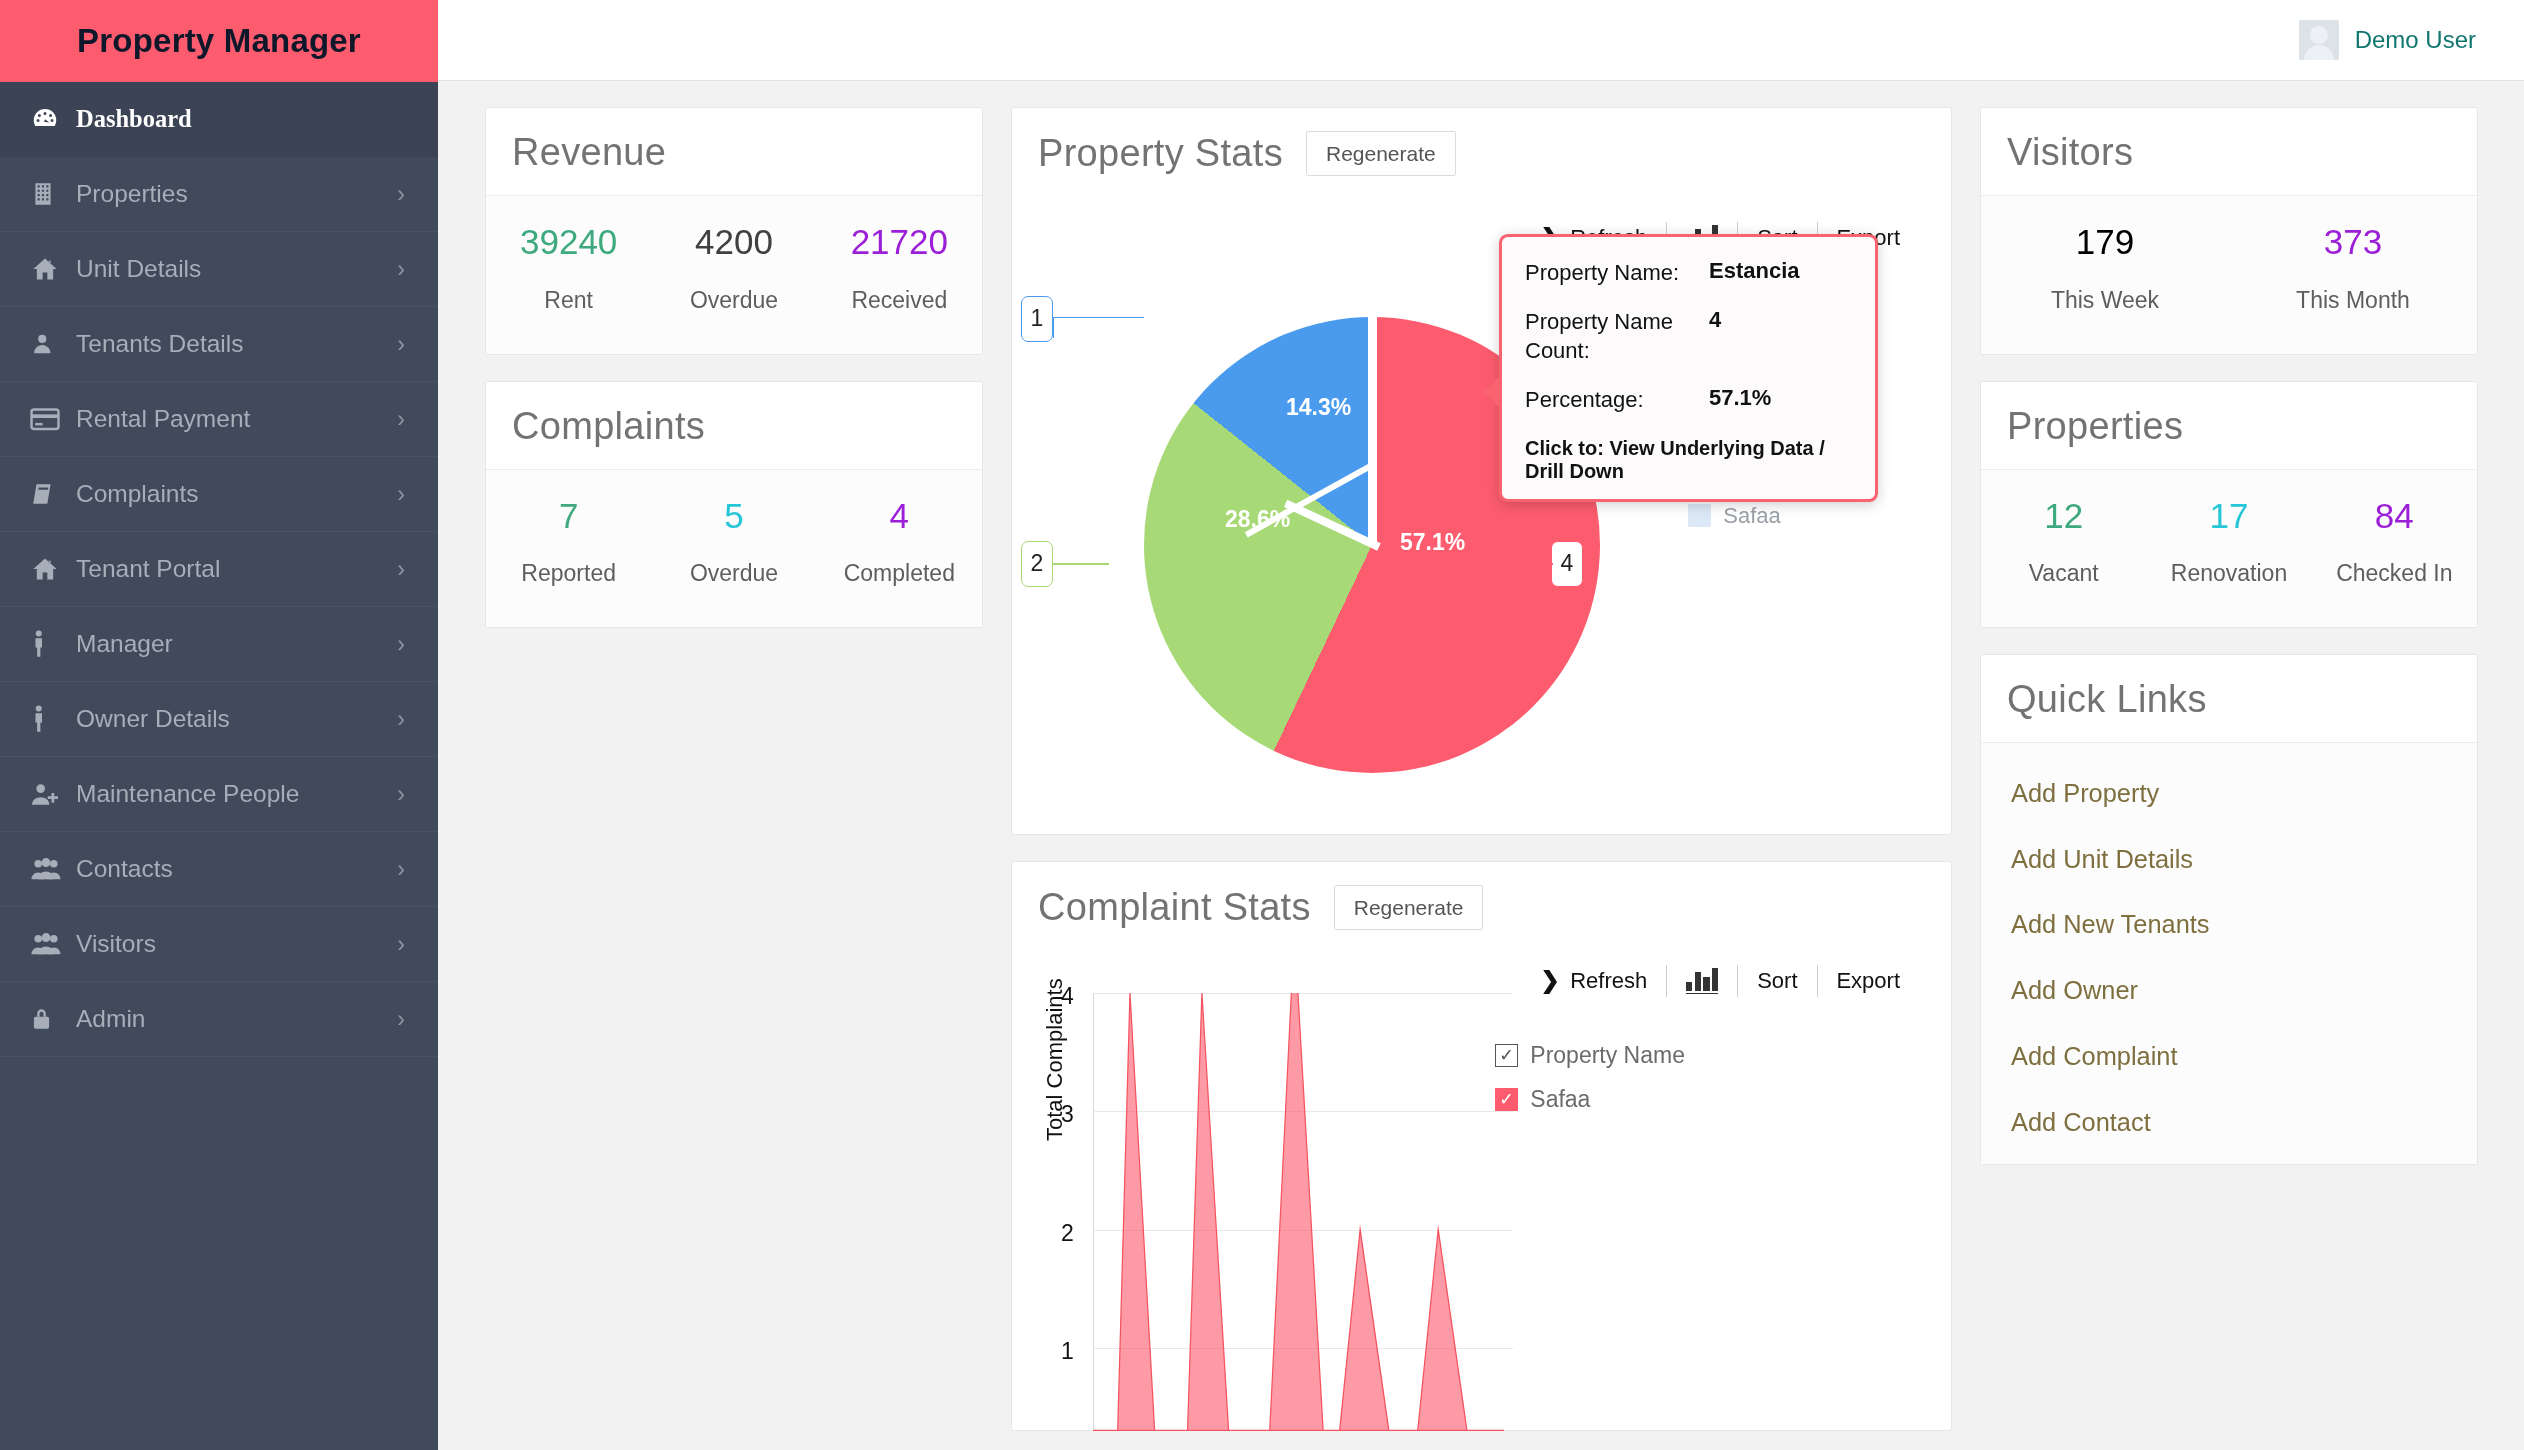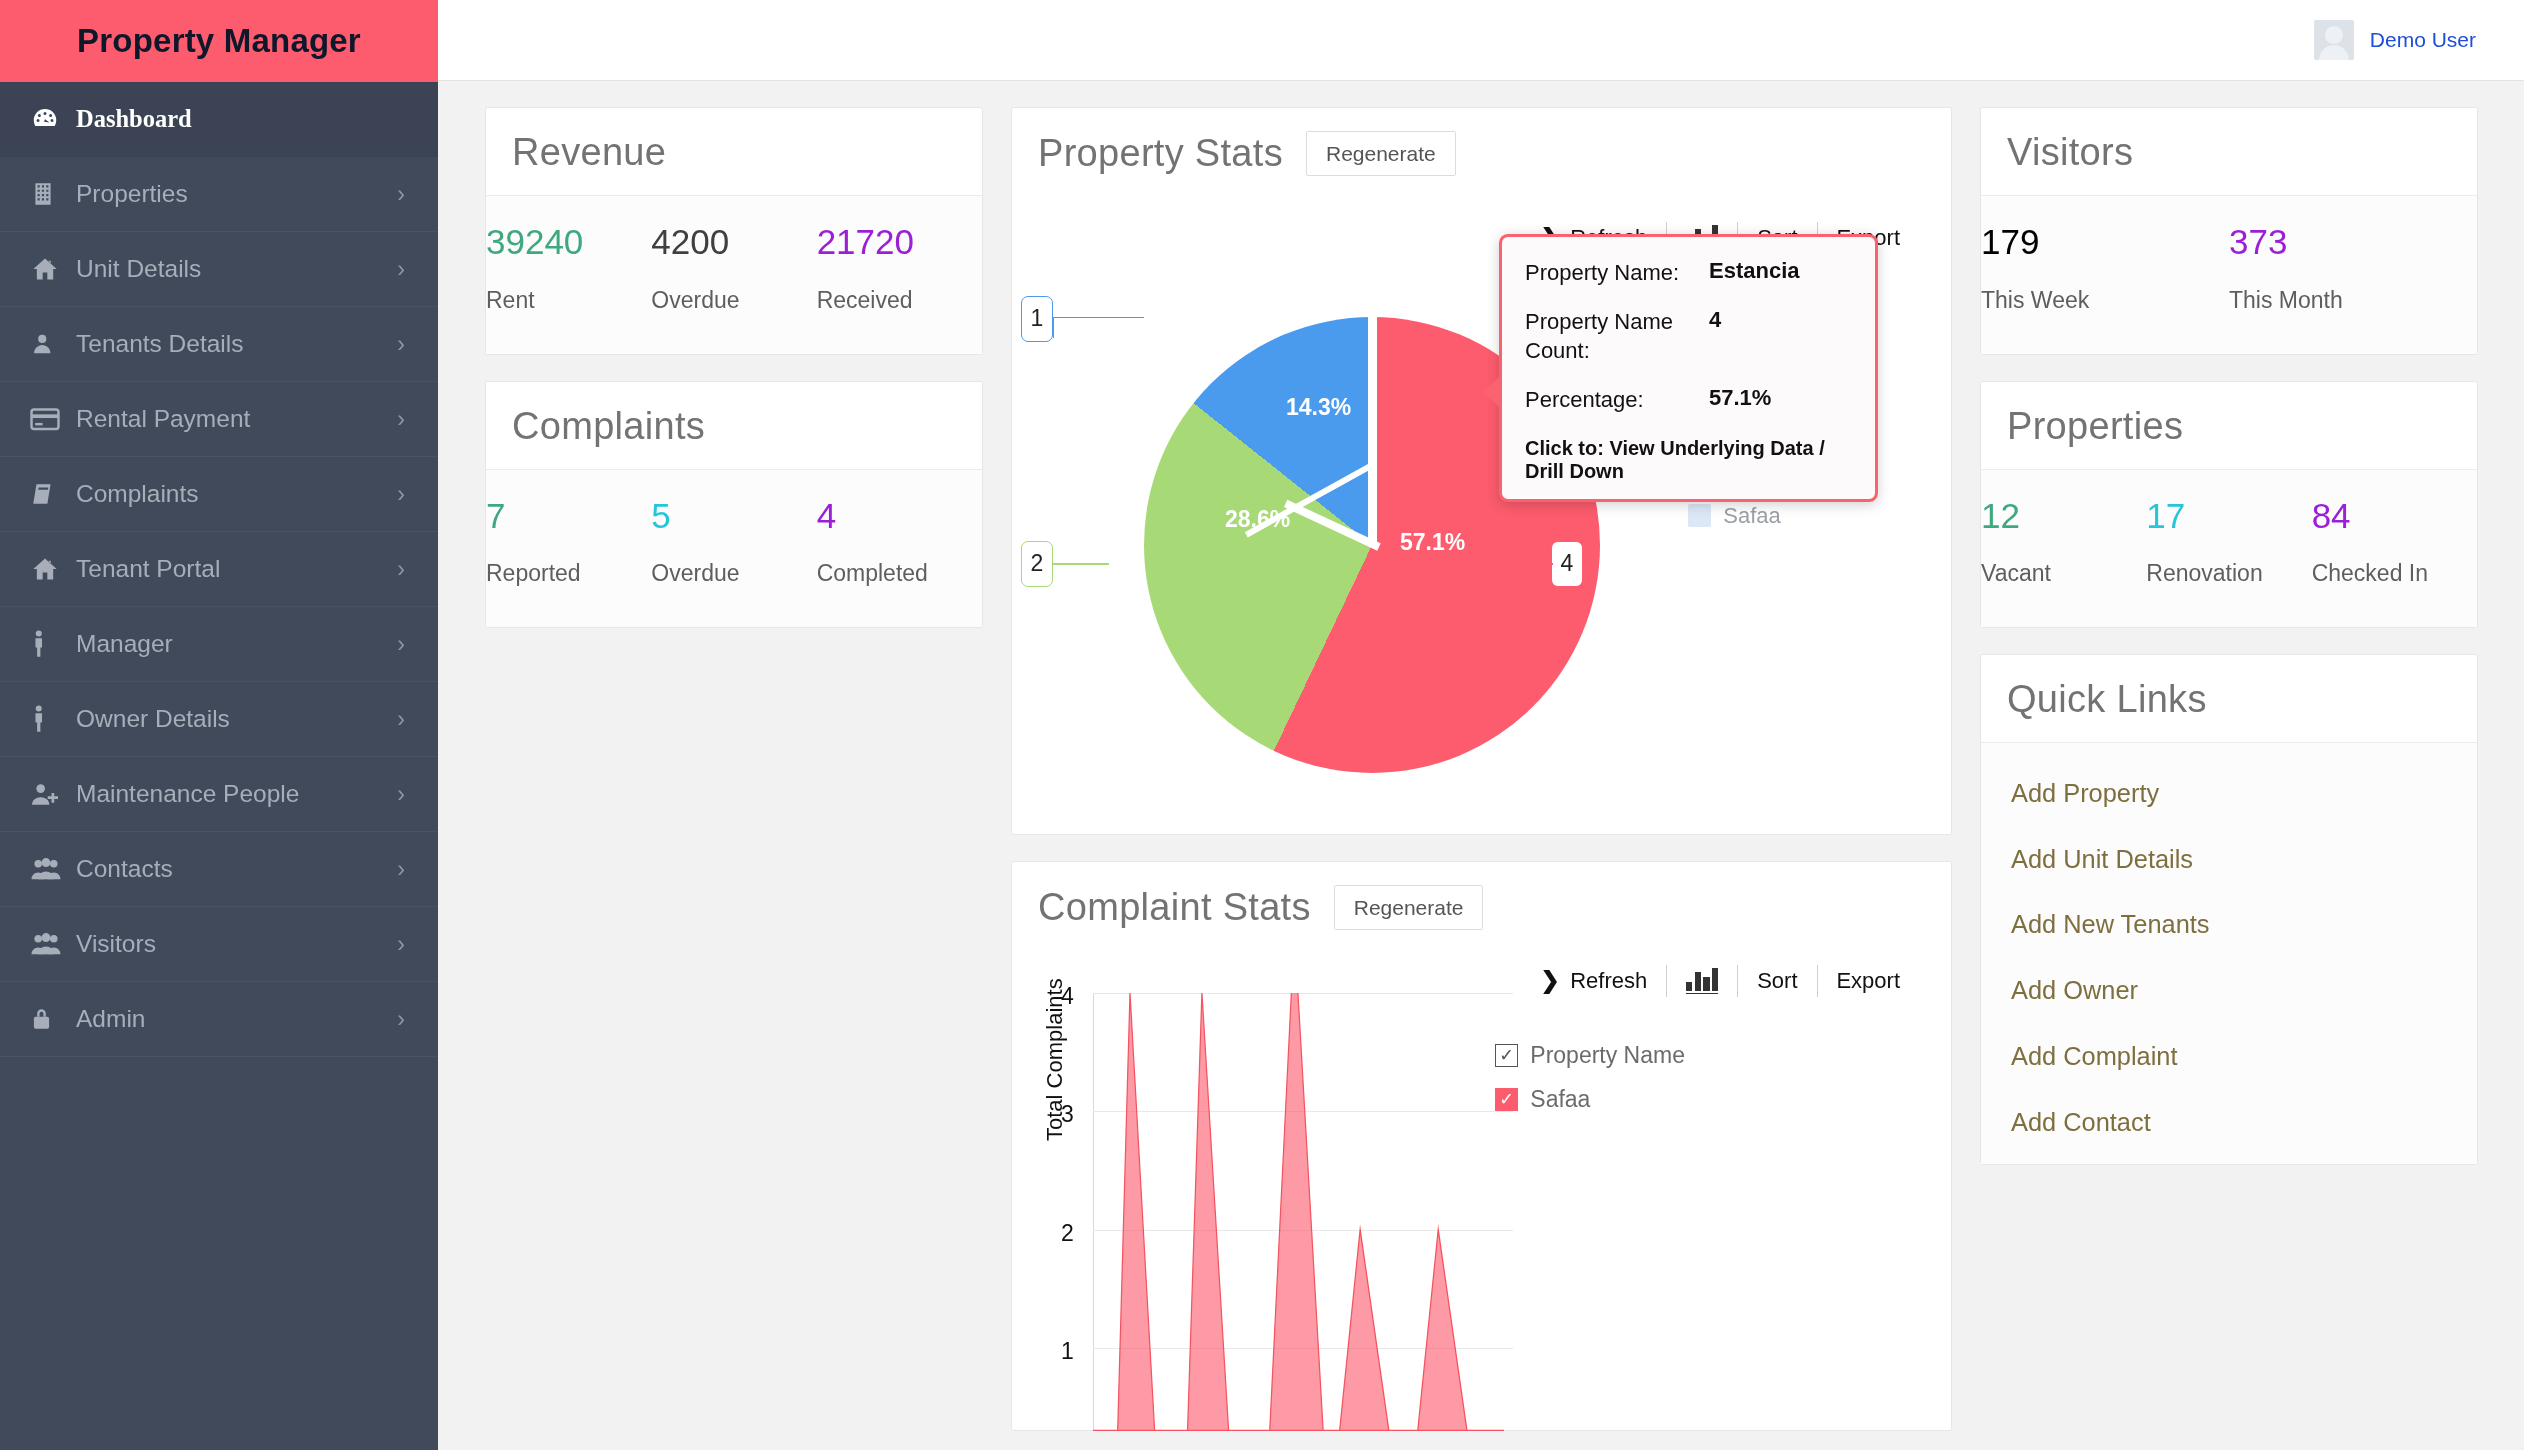--- a/index.html
+++ b/index.html
@@ -34,21 +34,21 @@
   
   .main { flex:1 1 auto; display:flex; flex-direction:column; background:#F2F2F2; }
   .topbar {
     height:81px; background:#fff; border-bottom:0.9px solid #E3E3E3;
     display:flex; align-items:center; justify-content:flex-end; padding-right:49px;
   }
   .user { display:flex; align-items:center; gap:16px; cursor:pointer;}
   .avatar { width:40px; height:40px; background:#DDE1E8; border-radius:1.8px; position:relative; overflow:hidden;}
   .avatar::before{content:"";position:absolute;width:17.5px;height:17.5px;border-radius:50%;background:#EDF0F4;left:11.4px;top:6.1px;}
   .avatar::after{content:"";position:absolute;width:30px;height:17.5px;border-radius:15px 15px 0 0;background:#EDF0F4;left:5.3px;top:25.4px;}
-  .user-name { font-size:21px; color:#1d4ed8; }
+  .user-name { font-size:24px; color:#0f766e; }
 
   .content { flex:1 1 auto; padding:26px 47px 0 47px; overflow:hidden; }
   .grid { display:flex; gap:28px; align-items:flex-start; }
   .col-left { flex:0 0 498px; display:flex; flex-direction:column; gap:26px; }
   .col-mid  { flex:1 1 auto; display:flex; flex-direction:column; gap:26px; min-width:0;}
   .col-right{ flex:0 0 498px; display:flex; flex-direction:column; gap:26px; }
 
   .card { background:#fff; border:0.9px solid #E6E6E6; border-radius:2.6px; }
   .card-head {
     padding:23px 26px 21px 26px; border-bottom:0.9px solid #ECECEC;
@@ -56,21 +56,21 @@
   }
   .card-title { font-size:38px; color:#737373; font-weight:normal; letter-spacing:0.3px;}
   .regen-btn {
     border:0.9px solid #DCDCDC; background:#fff; color:#555;
     font-size:21px; padding:9.6px 19px; border-radius:1.8px; cursor:pointer;
     font-family:"Liberation Sans", sans-serif;
   }
   .card-body { padding:26px 0 40px 0; background:#FCFCFC; }
 
   .stat-row { display:flex; }
-  .stat { flex:1 1 0; }
+  .stat { flex:1 1 0; text-align:center; }
   .stat-val { font-size:35px; margin-bottom:24.5px; }
   .stat-lab { font-size:23px; color:#5E5E5E; }
 
   
   .chart-card { position:relative; }
   .chart-card .card-head { border-bottom:none; padding-bottom:8.8px;}
   .chart-body { position:relative; height:649px; }
 
   .chart-toolbar {
     position:absolute; right:32px; top:37px;

